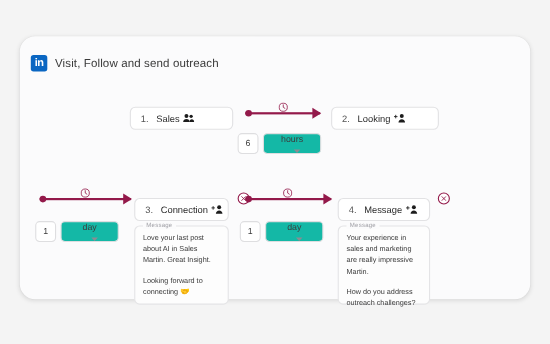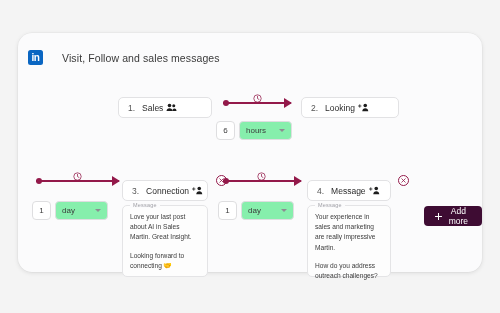--- a/index.html
+++ b/index.html
@@ -28,21 +28,21 @@
     background: #fbfbfc;
     border-radius: 14px;
     box-shadow: 0 1px 4px rgba(0,0,0,0.10), 0 0 0 0.5px rgba(0,0,0,0.04);
   }
   .card-header {
     position: absolute;
     left: 10px;
     top: 17px;
     display: flex;
     align-items: center;
-    gap: 19px;
+    gap: 7px;
   }
   .li-logo {
     width: 15px;
     height: 15px;
     border-radius: 2.5px;
     background: #0a66c2;
     display: flex;
     align-items: center;
     justify-content: center;
     color: #ffffff;
@@ -103,28 +103,29 @@
     display: flex;
     align-items: center;
     justify-content: center;
     box-sizing: border-box;
   }
   .delay-unit {
     height: 19px;
     min-width: 53px;
     border: 1px solid #dedee0;
     border-radius: 4px;
-    background: #86efac;
+    background: #14b8a6;
     font-size: 8px;
     color: #3b3b3b;
     display: flex;
     align-items: center;
     justify-content: space-between;
     padding: 0 6px;
     box-sizing: border-box;
+    flex-direction: column;
   }
   .chev {
     width: 0;
     height: 0;
     border-left: 3px solid transparent;
     border-right: 3px solid transparent;
     border-top: 3.5px solid #8c8c92;
     margin-left: 8px;
   }
 
@@ -246,21 +247,21 @@
   .plus-icon::after  { left: 0; top: 3px; width: 7px; height: 1.2px; }
 </style>
 </head>
 <body>
 
 <div class="canvas">
   <div class="sequence-card">
 
     <div class="card-header">
       <span class="li-logo">in</span>
-      <span class="card-title">Visit, Follow and sales messages</span>
+      <span class="card-title">Visit, Follow and send outreach</span>
     </div>
 
     <div class="node" style="left:100px; top:64px; width:94px;">
       <span class="node-index">1.</span>
       <span class="node-label">Sales</span>
       <span class="node-icon">
         <svg width="11" height="9" viewBox="0 0 22 18">
           <circle cx="7" cy="5" r="3.6" fill="#1d1d1d"></circle>
           <circle cx="15.5" cy="5.5" r="3" fill="#1d1d1d"></circle>
           <path d="M1 16c0-3.4 2.7-5.6 6-5.6s6 2.2 6 5.6z" fill="#1d1d1d"></path>
@@ -385,19 +386,15 @@
     </div>
 
     <div class="msg-card" style="left:289px; top:172px; width:84px; height:72px;">
       <span class="msg-legend">Message</span>
       <div class="msg-body">
         <p>Your experience in sales and marketing are really impressive Martin.</p>
         <p>How do you address outreach challenges?</p>
       </div>
     </div>
 
-    <button class="add-more">
-      <span class="plus-icon"></span>
-      <span>Add more</span>
-    </button>
 
   </div>
 </div>
 
 </body></html>

